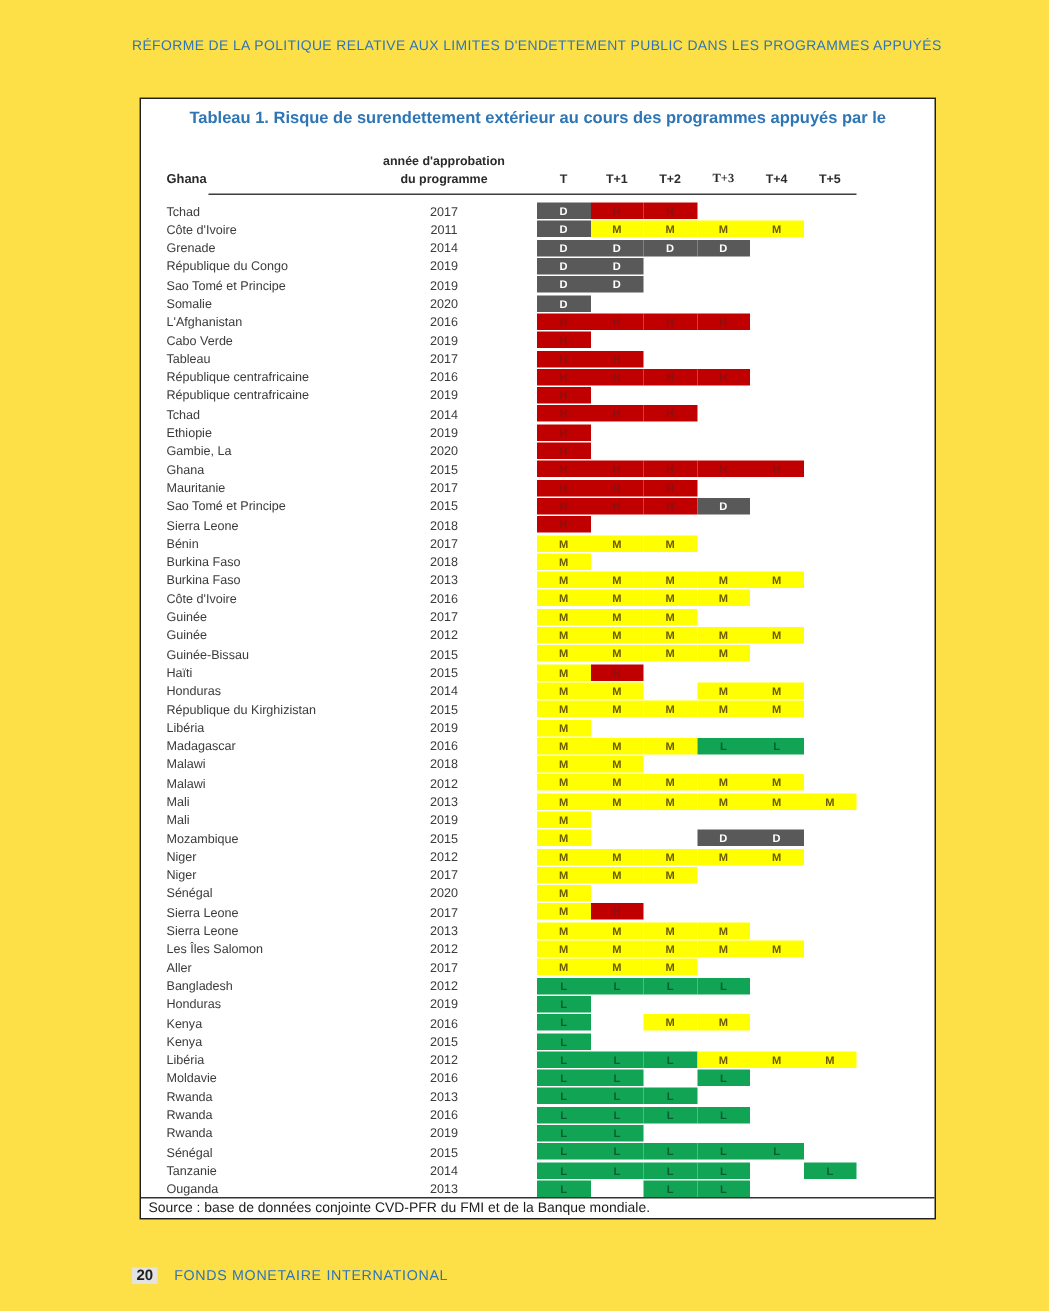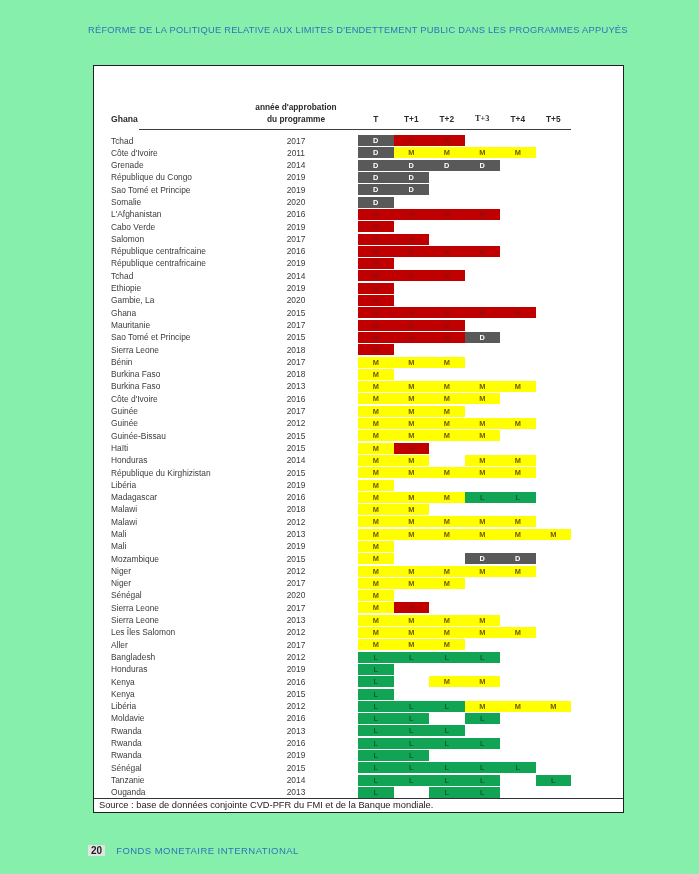--- a/index.html
+++ b/index.html
@@ -1,17 +1,17 @@
 <!DOCTYPE html>
 <html><head>
 <meta charset="utf-8">
 <style>
   html,body{margin:0;padding:0;}
   body{background:#fff;font-family:"Liberation Sans", sans-serif;}
-  .page{position:relative;width:699px;height:874px;background:#86efac;overflow:hidden;}
+  .page{position:relative;width:699px;height:874px;background:#fde047;overflow:hidden;}
 
   
   .doc-header{position:absolute;left:88px;top:18px;width:540px;color:#2f74b8;
     font-size:9.3px;line-height:24px;letter-spacing:0.25px;}
 
   
   .table-box{position:absolute;left:93px;top:65px;width:531px;height:748px;
     border:1.4px solid #202020;box-sizing:border-box;background:#fff;}
   .table-title{position:absolute;top:6px;left:0;right:0;text-align:center;
     color:#2e75b6;font-weight:700;font-size:11px;line-height:15px;}
@@ -46,20 +46,21 @@
 <body>
 
 <div class="page">
 
   <div class="doc-header">
     <div>RÉFORME DE LA POLITIQUE RELATIVE AUX LIMITES D'ENDETTEMENT PUBLIC DANS LES PROGRAMMES APPUYÉS</div>
   </div>
 
   <div class="table-box">
     <div class="table-title">
+      <div>Tableau 1. Risque de surendettement extérieur au cours des programmes appuyés par le</div>
     </div>
 
     <div class="pays-header">Ghana</div>
 
     <div class="annee-header">
       <div>année d'approbation</div>
       <div>du programme</div>
     </div>
 
     <div class="period-headers">
@@ -122,21 +123,21 @@
           <div class="cell" style="left: 299.5px; background: rgb(192, 0, 0); color: rgb(138, 16, 16);">H</div>
           <div class="cell" style="left: 335px; background: rgb(192, 0, 0); color: rgb(138, 16, 16);">H</div>
           <div class="cell" style="left: 370.5px; background: rgb(192, 0, 0); color: rgb(138, 16, 16);">H</div>
         </div>
         <div class="trow">
           <div class="country">Cabo Verde</div>
           <div class="year">2019</div>
           <div class="cell" style="left: 264px; background: rgb(192, 0, 0); color: rgb(138, 16, 16);">H</div>
         </div>
         <div class="trow">
-          <div class="country">Salomon</div>
+          <div class="country">Tableau</div>
           <div class="year">2017</div>
           <div class="cell" style="left: 264px; background: rgb(192, 0, 0); color: rgb(138, 16, 16);">H</div>
           <div class="cell" style="left: 299.5px; background: rgb(192, 0, 0); color: rgb(138, 16, 16);">H</div>
         </div>
         <div class="trow">
           <div class="country">République centrafricaine</div>
           <div class="year">2016</div>
           <div class="cell" style="left: 264px; background: rgb(192, 0, 0); color: rgb(138, 16, 16);">H</div>
           <div class="cell" style="left: 299.5px; background: rgb(192, 0, 0); color: rgb(138, 16, 16);">H</div>
           <div class="cell" style="left: 335px; background: rgb(192, 0, 0); color: rgb(138, 16, 16);">H</div>

